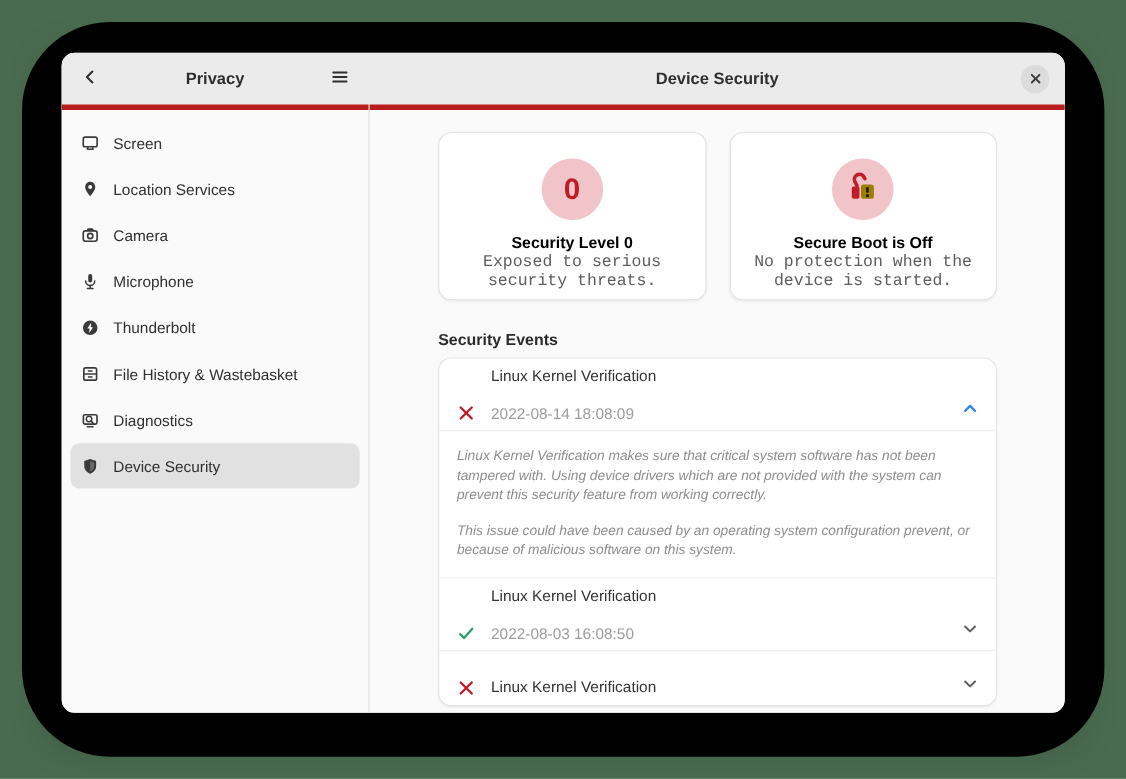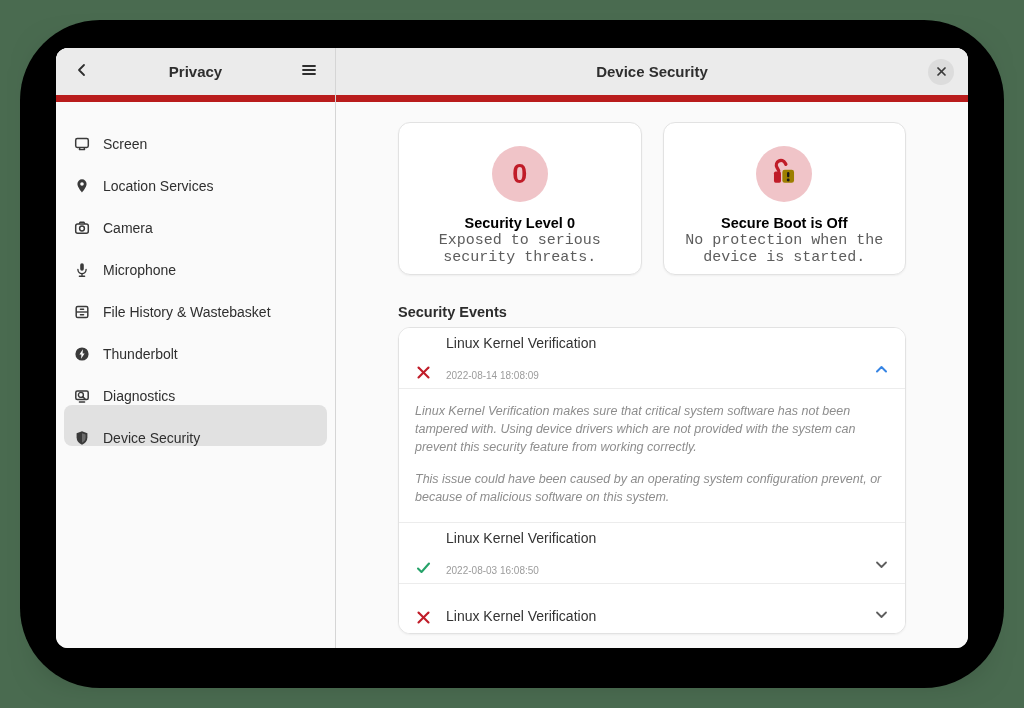--- a/index.html
+++ b/index.html
@@ -13,46 +13,46 @@
     position:absolute;left:20px;top:20px;width:984px;height:668px;
     background:#000;border-radius:80px;
   }
   .window{
     position:absolute;left:56px;top:48px;width:912px;height:600px;
     border-radius:12px;overflow:hidden;display:flex;
     background:#fafafa;box-shadow:0 14px 40px rgba(0,0,0,.65);
   }
   
   .sidebar{width:279px;background:#fafafa;border-right:1px solid #d5d5d5;display:flex;flex-direction:column;}
-  .hdr{height:47px;background:#ebebeb;border-bottom:7px solid #b91c1c;display:flex;align-items:center;flex:none;gap:48px;}
+  .hdr{height:47px;background:#ebebeb;border-bottom:5px solid #b91c1c;display:flex;align-items:center;flex:none;gap:48px;}
   .sidebar .hdr{padding:0 10px;}
   .hdr-title{font-weight:700;font-size:15px;color:#2e2e2e;text-align:center;flex:1;}
   .icon-btn{width:32px;height:32px;border-radius:7px;display:flex;align-items:center;justify-content:center;background:transparent;border:none;cursor:pointer;padding:0;}
   .side-list{padding:9px 8px;}
-  .side-item{display:flex;align-items:flex-end;gap:13px;padding:0 10px;height:41px;border-radius:8px;font-size:14px;color:#2f2f2f;cursor:pointer;margin-bottom:1px;}
+  .side-item{display:flex;align-items:center;gap:13px;padding:0 10px;height:41px;border-radius:8px;font-size:14px;color:#2f2f2f;cursor:pointer;margin-bottom:1px;}
   .side-item.selected{background:#e1e1e1;}
   .side-item .ic{width:16px;height:16px;flex:none;display:flex;align-items:center;justify-content:center;}
   
   .main{flex:1;display:flex;flex-direction:column;background:#fafafa;min-width:0;}
   .main .hdr{position:relative;justify-content:center;}
   .close-btn{position:absolute;right:14px;top:11px;width:26px;height:26px;border-radius:50%;background:#dcdcdc;border:none;display:flex;align-items:center;justify-content:center;cursor:pointer;padding:0;}
   .content{flex:1;overflow:auto;padding:20px 62px 24px;}
   .cards{display:flex;gap:21px;}
   .card{flex:1;background:#fff;border:1px solid #e2e2e2;border-radius:12px;box-shadow:0 1px 2px rgba(0,0,0,.05);text-align:center;padding:23px 14px 0;height:153px;box-sizing:border-box;}
   .badge-circle{width:56px;height:56px;border-radius:50%;background:#f0c4c8;margin:0 auto 13px;display:flex;align-items:center;justify-content:center;}
   .badge-zero{font-size:27px;font-weight:800;color:#c01c28;line-height:1;}
   .card-title{font-size:14.5px;font-weight:700;color:#000000;margin-bottom:1px;}
   .card-sub{font-size:15px;color:#5d5d5d;font-family:Liberation Mono, monospace;}
   .events-heading{font-size:14.5px;font-weight:700;color:#2c2c2c;margin:29px 0 7px;}
   .events-card{background:#fff;border:1px solid #e2e2e2;border-radius:12px;box-shadow:0 1px 2px rgba(0,0,0,.05);overflow:hidden;}
   .event-row{display:flex;align-items:flex-end;gap:14px;padding:7px 16px;min-height:50px;box-sizing:border-box;cursor:pointer;background:#fff;}
   .event-row + .event-row{border-top:1px solid #ececec;}
   .event-text{flex:1;min-width:0;}
   .event-title{font-size:14px;color:#333;line-height:1.25;}
-  .event-time{font-size:10px;color:#9c9c9c;margin-top:17px;}
+  .event-time{font-size:14px;color:#9c9c9c;margin-top:17px;}
   .event-desc{border-top:1px solid #ececec;border-bottom:1px solid #ececec;padding:13px 16px 2px;background:#fff;font-style:italic;}
   .event-desc p{margin:0 0 14px;font-size:12.5px;line-height:1.45;color:#8d8d8d;}
   .st-ic{width:17px;height:17px;flex:none;}
   .chev{flex:none;}
 </style>
 </head>
 <body>
 
 <div class="screen"></div>
 
@@ -121,37 +121,37 @@
               <line x1="8" y1="11.6" x2="8" y2="13.6" stroke="#3a3a3a" stroke-width="1.4" stroke-linecap="round"></line>
               <line x1="5.4" y1="14.3" x2="10.6" y2="14.3" stroke="#3a3a3a" stroke-width="1.4" stroke-linecap="round"></line>
             </svg>
         </span>
         <span>Microphone</span>
       </div>
 
       <div class="side-item">
         <span class="ic">
           <svg width="16" height="16" viewBox="0 0 16 16">
+              <circle cx="8" cy="8" r="6.6" fill="#3a3a3a"></circle>
+              <path d="M8.9 3.2 L5.4 8.6 H7.4 L7.1 12.8 L10.6 7.4 H8.6 Z" fill="#fafafa"></path>
+            </svg>
+        </span>
+        <span>Thunderbolt</span>
+      </div>
+
+      <div class="side-item">
+        <span class="ic">
+          <svg width="16" height="16" viewBox="0 0 16 16">
               <rect x="2.2" y="2.4" width="11.6" height="11.2" rx="1.6" fill="none" stroke="#3a3a3a" stroke-width="1.5"></rect>
               <line x1="2.2" y1="8" x2="13.8" y2="8" stroke="#3a3a3a" stroke-width="1.4"></line>
               <line x1="6.4" y1="5.2" x2="9.6" y2="5.2" stroke="#3a3a3a" stroke-width="1.4" stroke-linecap="round"></line>
               <line x1="6.4" y1="10.8" x2="9.6" y2="10.8" stroke="#3a3a3a" stroke-width="1.4" stroke-linecap="round"></line>
             </svg>
         </span>
         <span>File History &amp; Wastebasket</span>
-      </div>
-
-      <div class="side-item">
-        <span class="ic">
-          <svg width="16" height="16" viewBox="0 0 16 16">
-              <circle cx="8" cy="8" r="6.6" fill="#3a3a3a"></circle>
-              <path d="M8.9 3.2 L5.4 8.6 H7.4 L7.1 12.8 L10.6 7.4 H8.6 Z" fill="#fafafa"></path>
-            </svg>
-        </span>
-        <span>Thunderbolt</span>
       </div>
 
       <div class="side-item">
         <span class="ic">
           <svg width="16" height="16" viewBox="0 0 16 16">
               <rect x="1.8" y="3" width="12.4" height="8.6" rx="1.5" fill="none" stroke="#3a3a3a" stroke-width="1.5"></rect>
               <line x1="5.4" y1="14" x2="10.6" y2="14" stroke="#3a3a3a" stroke-width="1.4" stroke-linecap="round"></line>
               <circle cx="6.9" cy="6.9" r="2.5" fill="#fafafa" stroke="#3a3a3a" stroke-width="1.4"></circle>
               <line x1="8.8" y1="8.8" x2="11" y2="11" stroke="#3a3a3a" stroke-width="1.6" stroke-linecap="round"></line>
             </svg>

